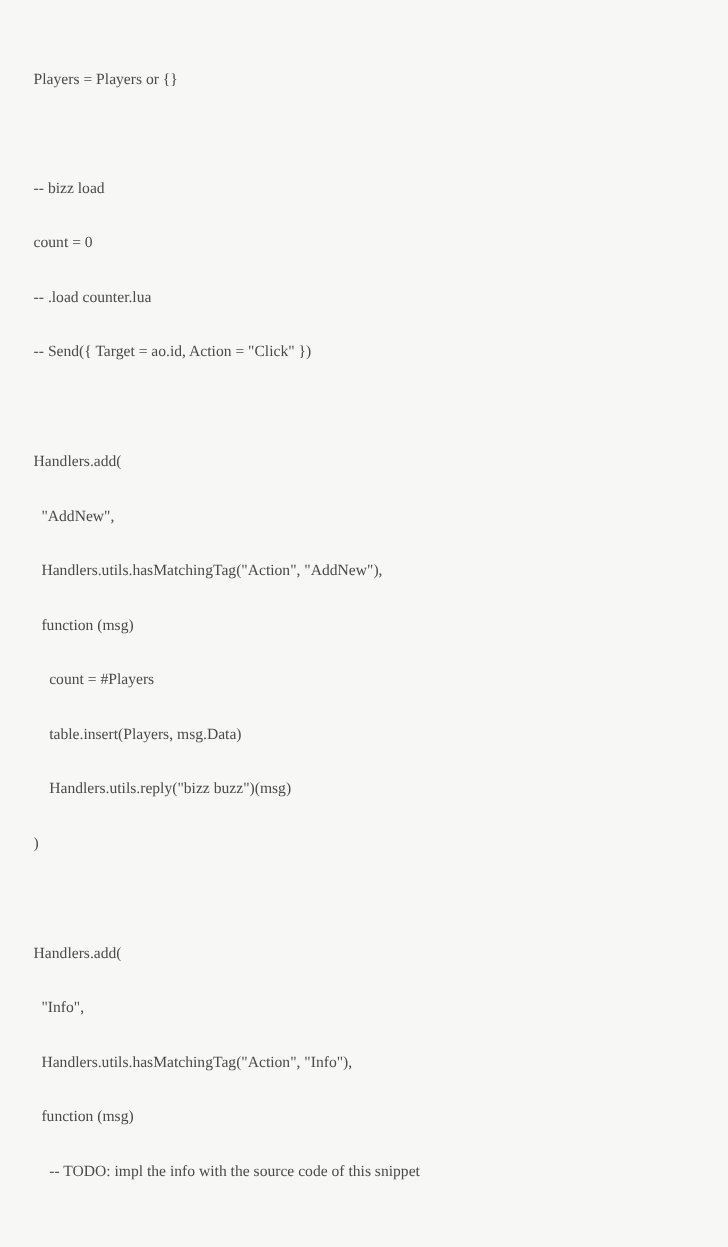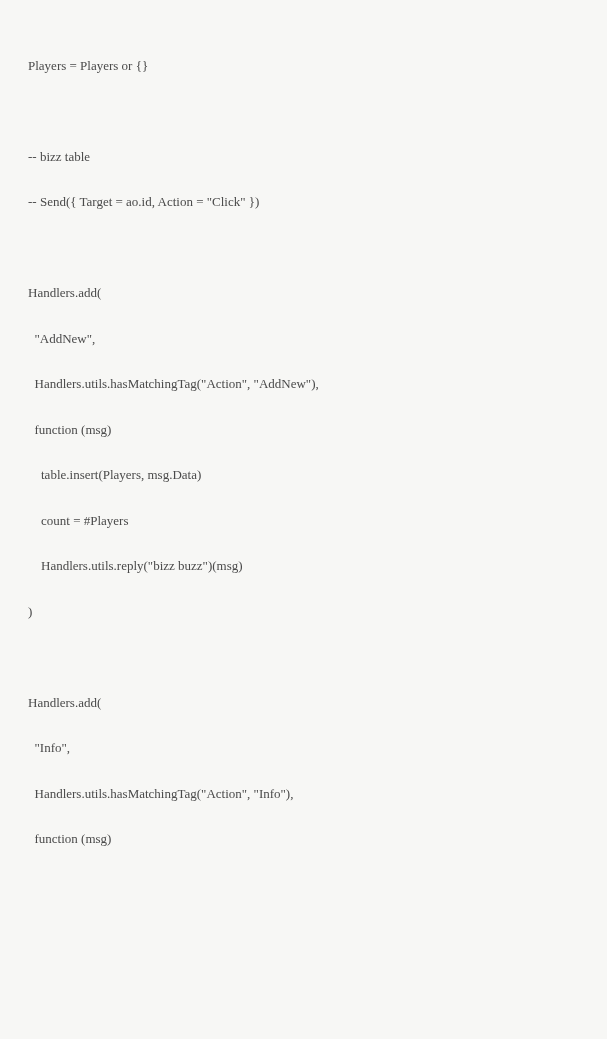--- a/index.html
+++ b/index.html
@@ -22,36 +22,39 @@
       white-space: pre;
       font-family: inherit;
     }
   </style>
 </head>
 <body>
 
 <div class="code-block">
 <div>Players = Players or {}</div>
 <div>&nbsp;</div>
-<div>-- bizz table</div>
+<div>-- bizz load</div>
+<div>count = 0</div>
+<div>-- .load counter.lua</div>
 <div>-- Send({ Target = ao.id, Action = "Click" })</div>
 <div>&nbsp;</div>
 <div>Handlers.add(</div>
 <div>  "AddNew",</div>
 <div>  Handlers.utils.hasMatchingTag("Action", "AddNew"),</div>
 <div>  function (msg)</div>
+<div>    count = #Players</div>
 <div>    table.insert(Players, msg.Data)</div>
-<div>    count = #Players</div>
 <div>    Handlers.utils.reply("bizz buzz")(msg)</div>
 <div>)</div>
 <div>&nbsp;</div>
 <div>Handlers.add(</div>
 <div>  "Info",</div>
 <div>  Handlers.utils.hasMatchingTag("Action", "Info"),</div>
 <div>  function (msg)</div>
+<div>    -- TODO: impl the info with the source code of this snippet</div>
 
 
 
 
 
 
 
 
 
 

